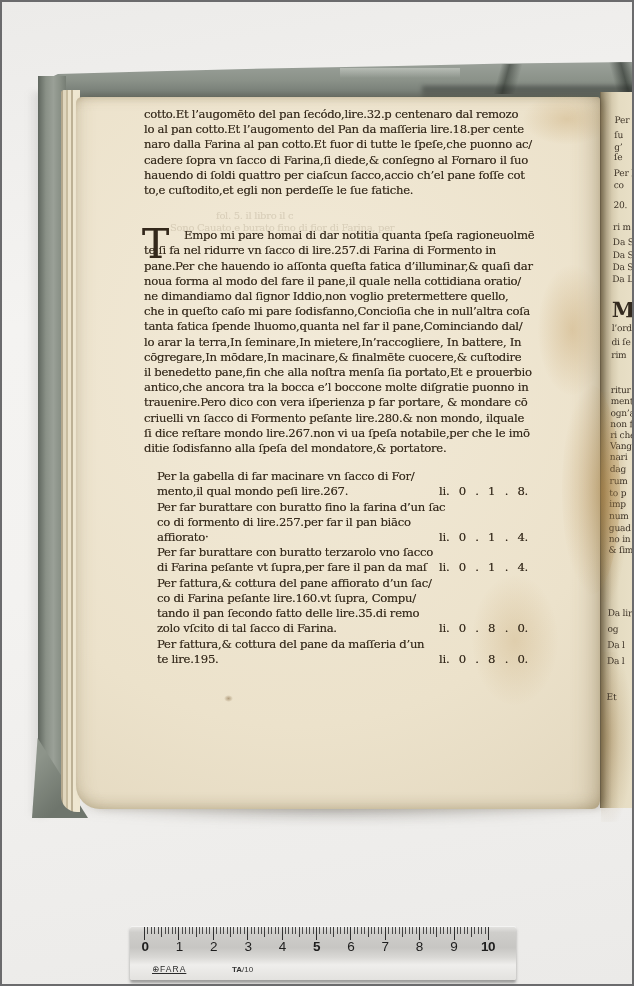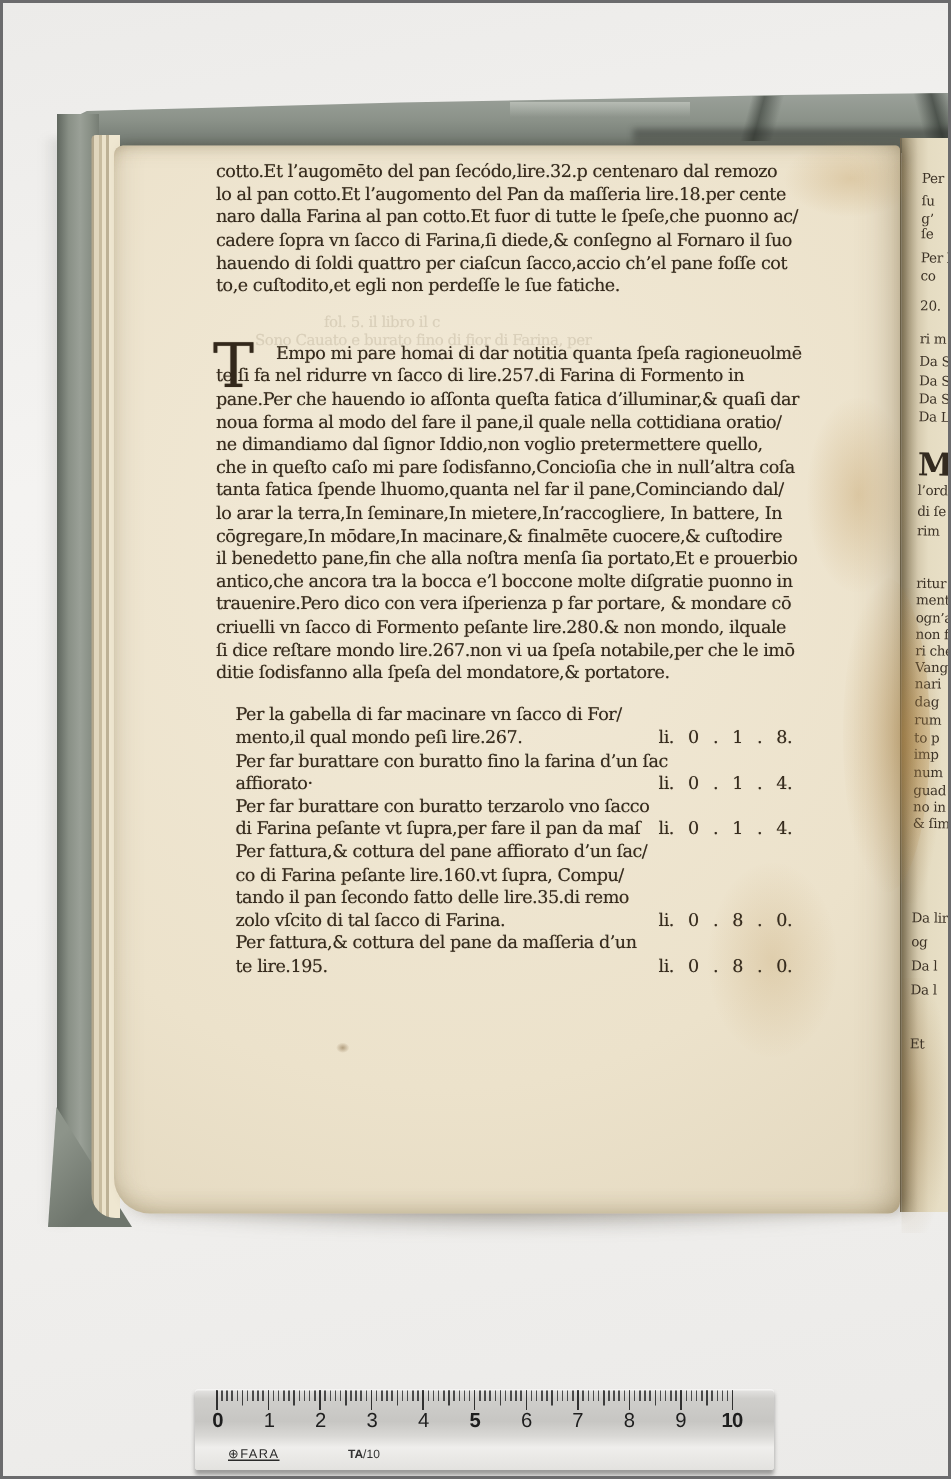--- a/index.html
+++ b/index.html
@@ -215,20 +215,21 @@
 
       <div class="expense-list">
         <div class="item">
           <span class="price">li. 0 . 1 . 8.</span>
         <div class="tl">Per la gabella di far macinare vn ſacco di For/</div>
             <div class="tl">mento,il qual mondo peſi lire.267.</div>
           </div>
         <div class="item">
           <span class="price">li. 0 . 1 . 4.</span>
         <div class="tl">Per far burattare con buratto fino la farina d’un ſac</div>
+            <div class="tl">co di formento di lire.257.per far il pan biāco</div>
             <div class="tl">affiorato·</div>
           </div>
         <div class="item">
           <span class="price">li. 0 . 1 . 4.</span>
         <div class="tl">Per far burattare con buratto terzarolo vno ſacco</div>
             <div class="tl">di Farina peſante vt ſupra,per fare il pan da maſ</div>
           </div>
         <div class="item">
           <span class="price">li. 0 . 8 . 0.</span>
         <div class="tl">Per fattura,&amp; cottura del pane affiorato d’un ſac/</div>

